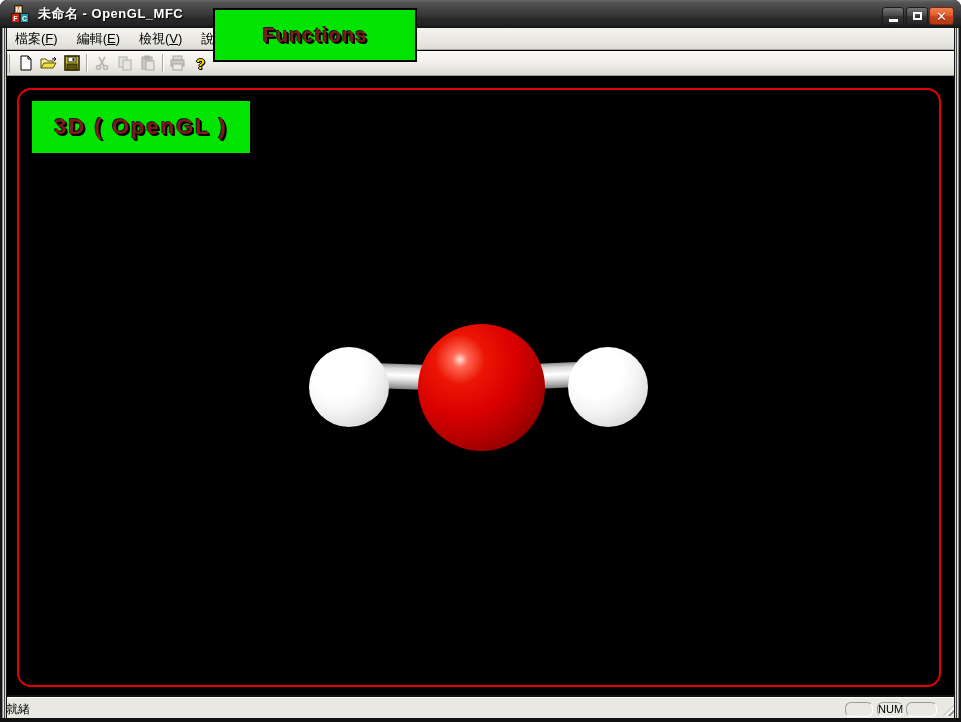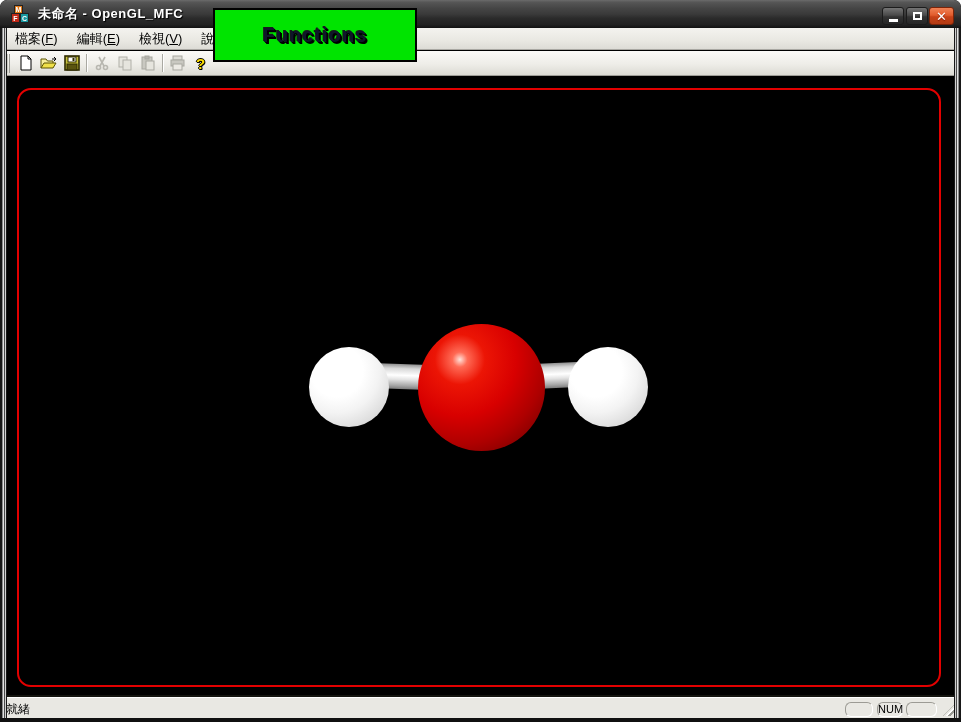--- a/index.html
+++ b/index.html
@@ -95,21 +95,21 @@
     background: radial-gradient(circle at 33% 28%, #ffe2da 0%, #ff6a55 6%, #ec1505 20%, #d80000 45%, #ae0000 68%, #7e0000 87%, #5c0000 100%); }
   .atom-h { width:80px; height:80px;
     background: radial-gradient(circle at 35% 30%, #ffffff 0%, #ffffff 34%, #f3f3f3 55%, #dedede 76%, #c6c6c6 92%, #b2b2b2 100%); }
   .atom-h-left  { left:309px; top:347px; }
   .atom-h-right { left:568px; top:347px; }
 
   
   .green-label {
     position:absolute; z-index:50; background:#00e400; border:2px solid #000;
     display:flex; align-items:center; justify-content:center;
-    color:#0f172a; font-weight:bold;
+    color:#7f1d1d; font-weight:bold;
     text-shadow: 2px 2px 0 #000, 1px 1px 0 #000, -1px -1px 0 #1a1a1a;
   }
   .label-functions { left:213px; top:8px;  width:204px; height:54px; font-size:20px; letter-spacing:1px; }
   .label-gui       { left:549px; top:3px;  width:241px; height:51px; font-size:21px; letter-spacing:3px; }
   .label-3d        { left:30px;  top:99px; width:222px; height:56px; font-size:22px; letter-spacing:2px; }
 
   
   .statusbar {
     position:absolute; left:2px; right:2px; bottom:4px; height:21px;
     background:#e9e8e3; border-top:1px solid #fff;
@@ -234,20 +234,23 @@
 
   <div class="bond bond-left"></div>
   <div class="bond bond-right"></div>
   <div class="atom atom-h atom-h-left"></div>
   <div class="atom atom-h atom-h-right"></div>
   <div class="atom atom-o"></div>
 
   <div class="green-label label-functions">
     <span>Functions</span>
   </div>
+  <div class="green-label label-3d">
+    <span>3D ( OpenGL )</span>
+  </div>
 
   <div class="statusbar">
     <span class="status-text">就緒</span>
     <span class="spane spane-1"></span>
     <span class="spane spane-num">NUM</span>
     <span class="spane spane-3"></span>
     <span class="resize-grip"></span>
   </div>
 
 </div>

